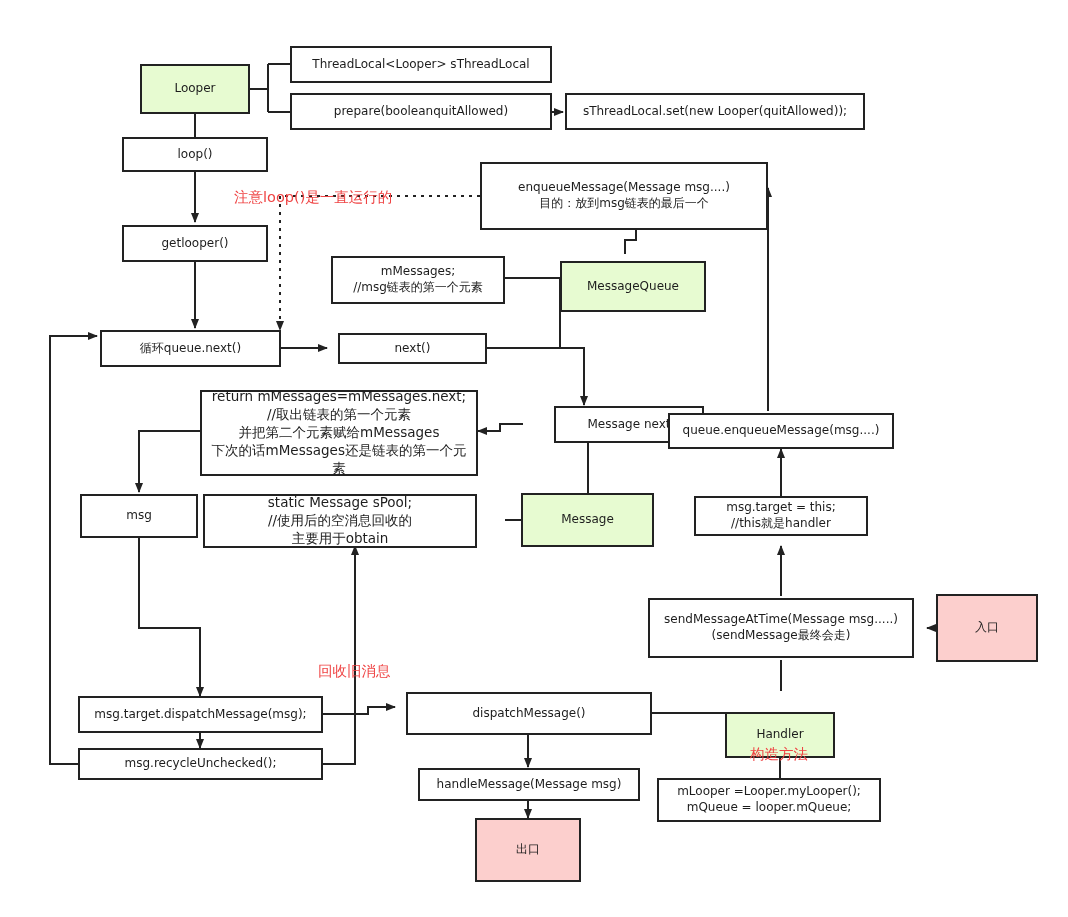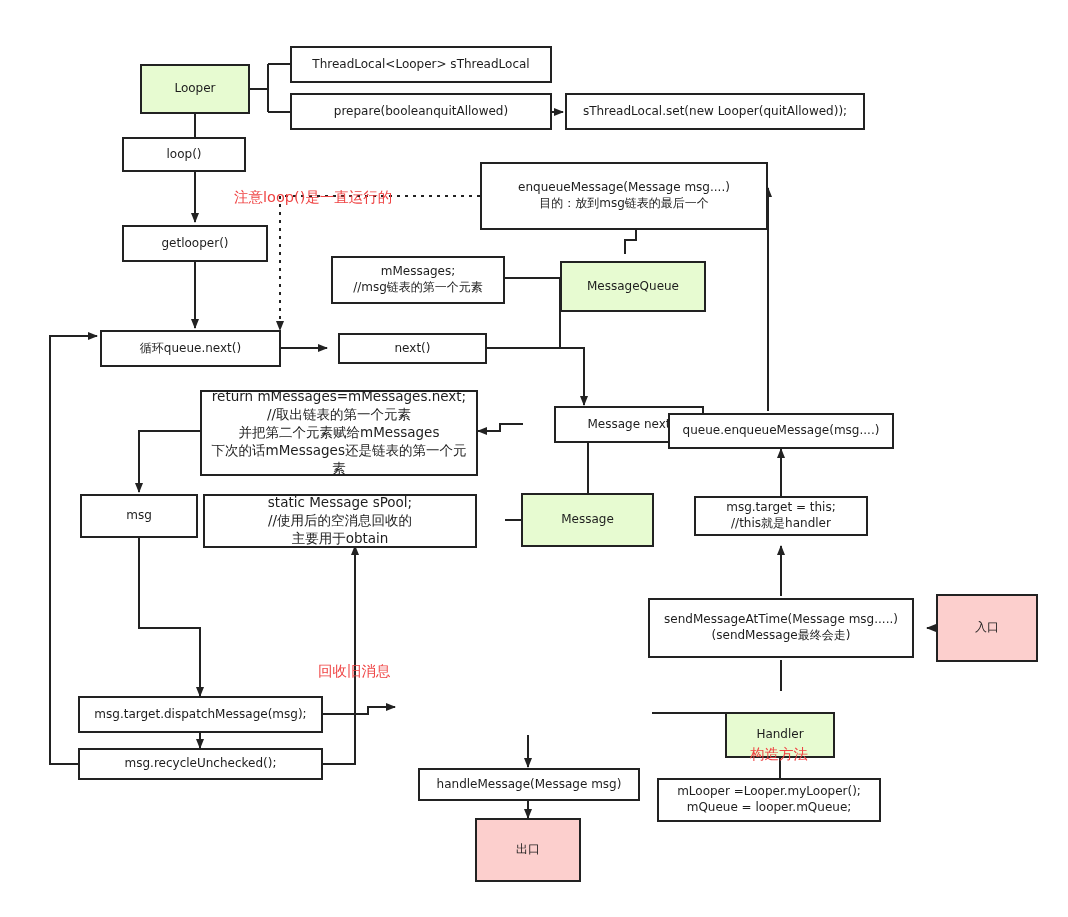--- a/index.html
+++ b/index.html
@@ -130,21 +130,21 @@
   </svg>
 
   <div class="node green" style="left:140px; top:64px; width:110px; height:50px;">Looper</div>
 
   <div class="node" style="left:290px; top:46px; width:262px; height:37px;">ThreadLocal&lt;Looper&gt; sThreadLocal</div>
 
   <div class="node" style="left:290px; top:93px; width:262px; height:37px;">prepare(booleanquitAllowed)</div>
 
   <div class="node" style="left:565px; top:93px; width:300px; height:37px;">sThreadLocal.set(new Looper(quitAllowed));</div>
 
-  <div class="node" style="left:122px; top:137px; width:124px; height:35px;">loop()</div>
+  <div class="node" style="left:122px; top:137px; width:146px; height:35px;">loop()</div>
 
   <div class="node" style="left:122px; top:225px; width:146px; height:37px;">getlooper()</div>
 
   <div class="node" style="left:480px; top:162px; width:288px; height:68px;">enqueueMessage(Message msg....)
 目的：放到msg链表的最后一个</div>
 
   <div class="node" style="left:331px; top:256px; width:174px; height:48px;">mMessages;
 //msg链表的第一个元素</div>
 
   <div class="node green" style="left:560px; top:261px; width:146px; height:51px;">MessageQueue</div>
@@ -173,20 +173,21 @@
   <div class="node" style="left:694px; top:496px; width:174px; height:40px;">msg.target = this;
 //this就是handler</div>
 
   <div class="node" style="left:648px; top:598px; width:266px; height:60px;">sendMessageAtTime(Message msg.....)
 (sendMessage最终会走)</div>
 
   <div class="node pink" style="left:936px; top:594px; width:102px; height:68px;">入口</div>
 
   <div class="node" style="left:78px; top:696px; width:245px; height:37px;">msg.target.dispatchMessage(msg);</div>
 
+  <div class="node" style="left:406px; top:692px; width:246px; height:43px;">dispatchMessage()</div>
 
   <div class="node green" style="left:725px; top:691px; width:110px; height:46px;margin-top:21px;">Handler</div>
 
   <div class="node" style="left:78px; top:748px; width:245px; height:32px;">msg.recycleUnchecked();</div>
 
   <div class="node" style="left:418px; top:768px; width:222px; height:33px;">handleMessage(Message msg)</div>
 
   <div class="node pink" style="left:475px; top:818px; width:106px; height:64px;">出口</div>
 
   <div class="node" style="left:657px; top:778px; width:224px; height:44px;">mLooper =Looper.myLooper();

